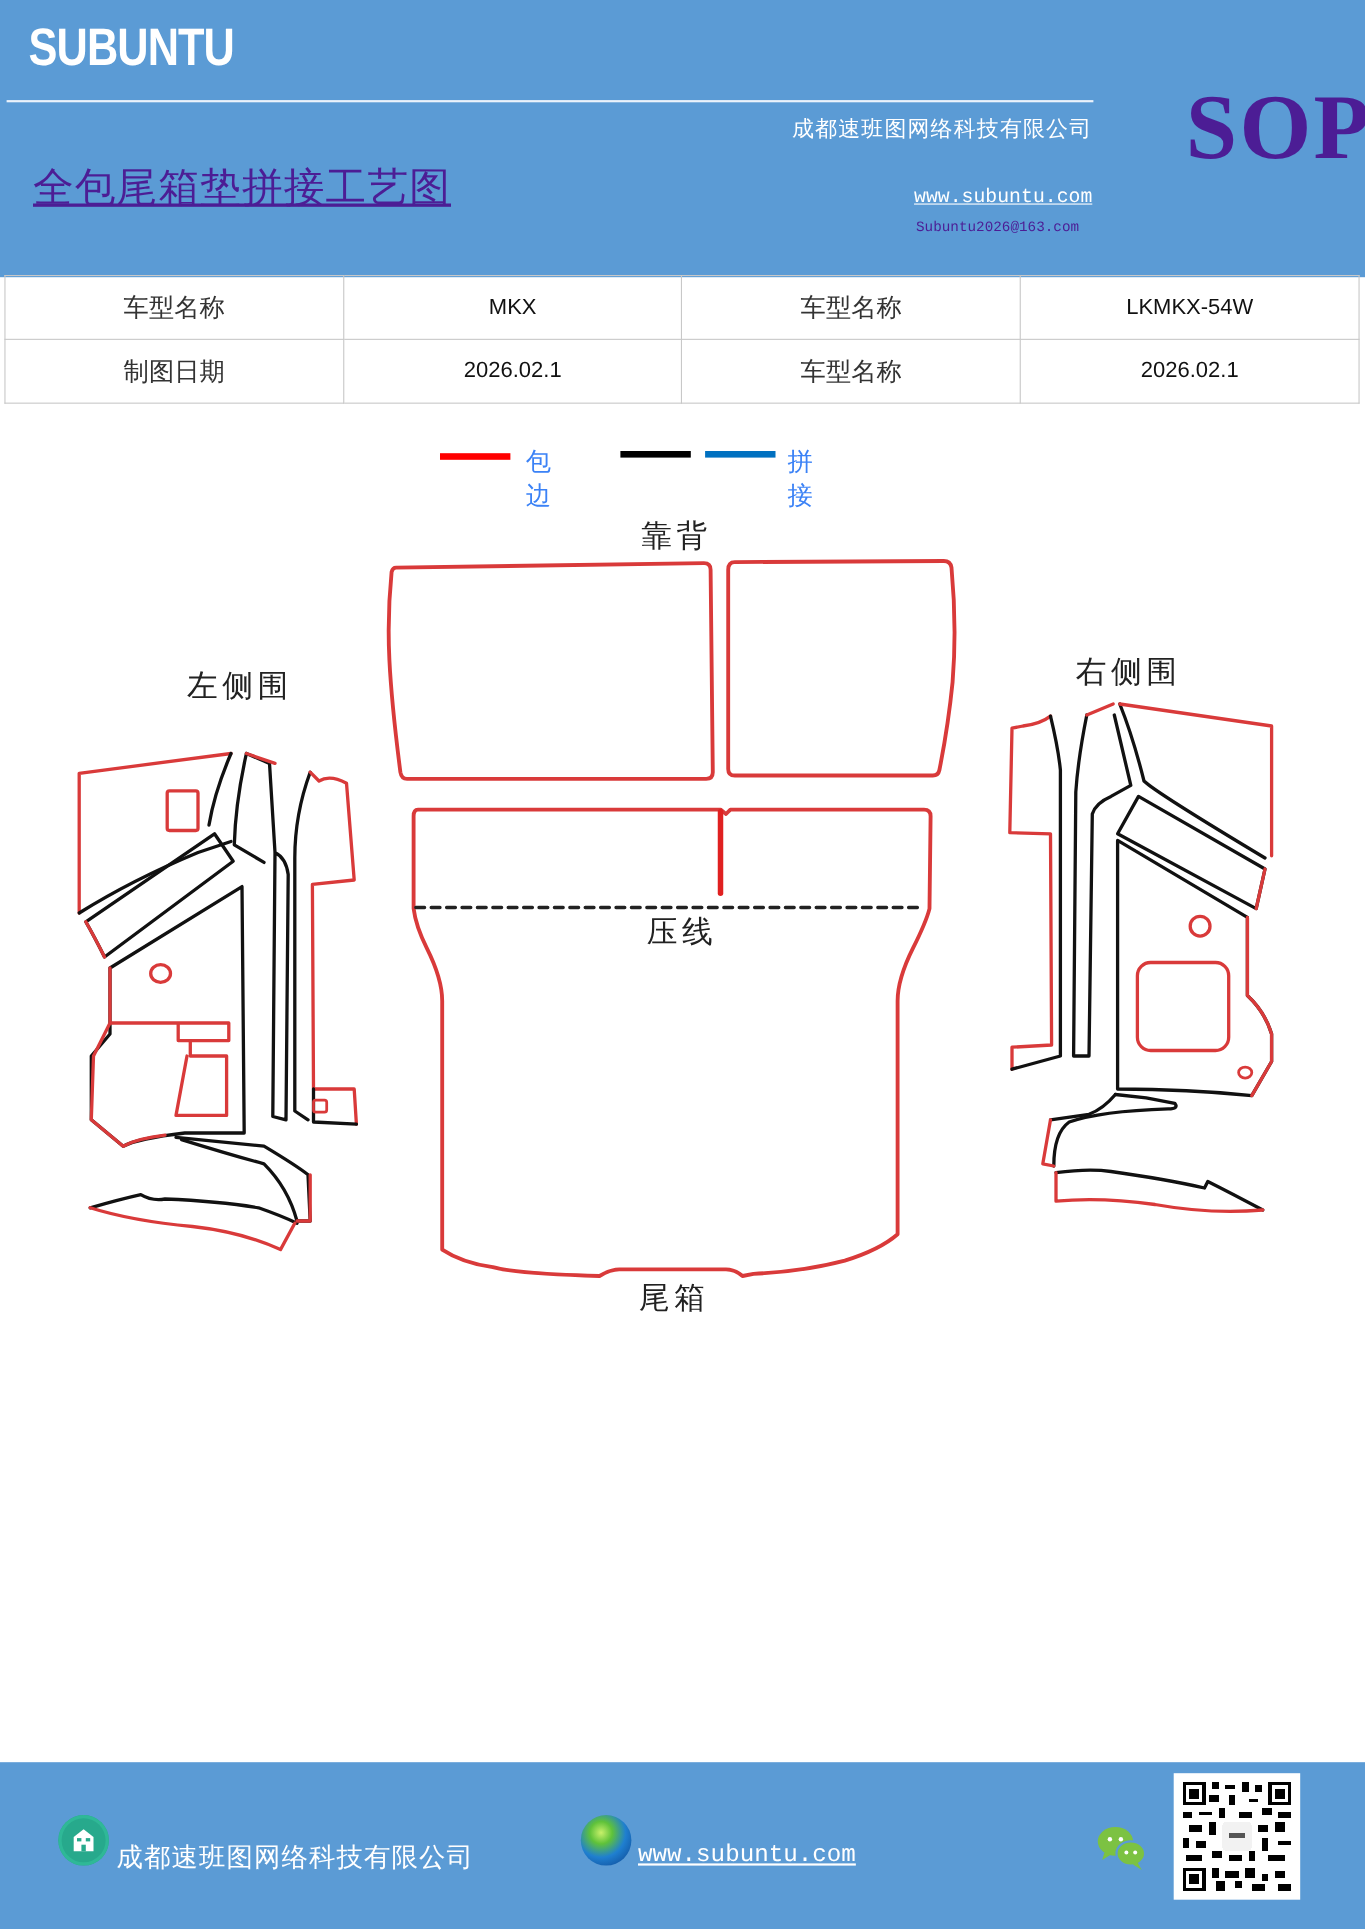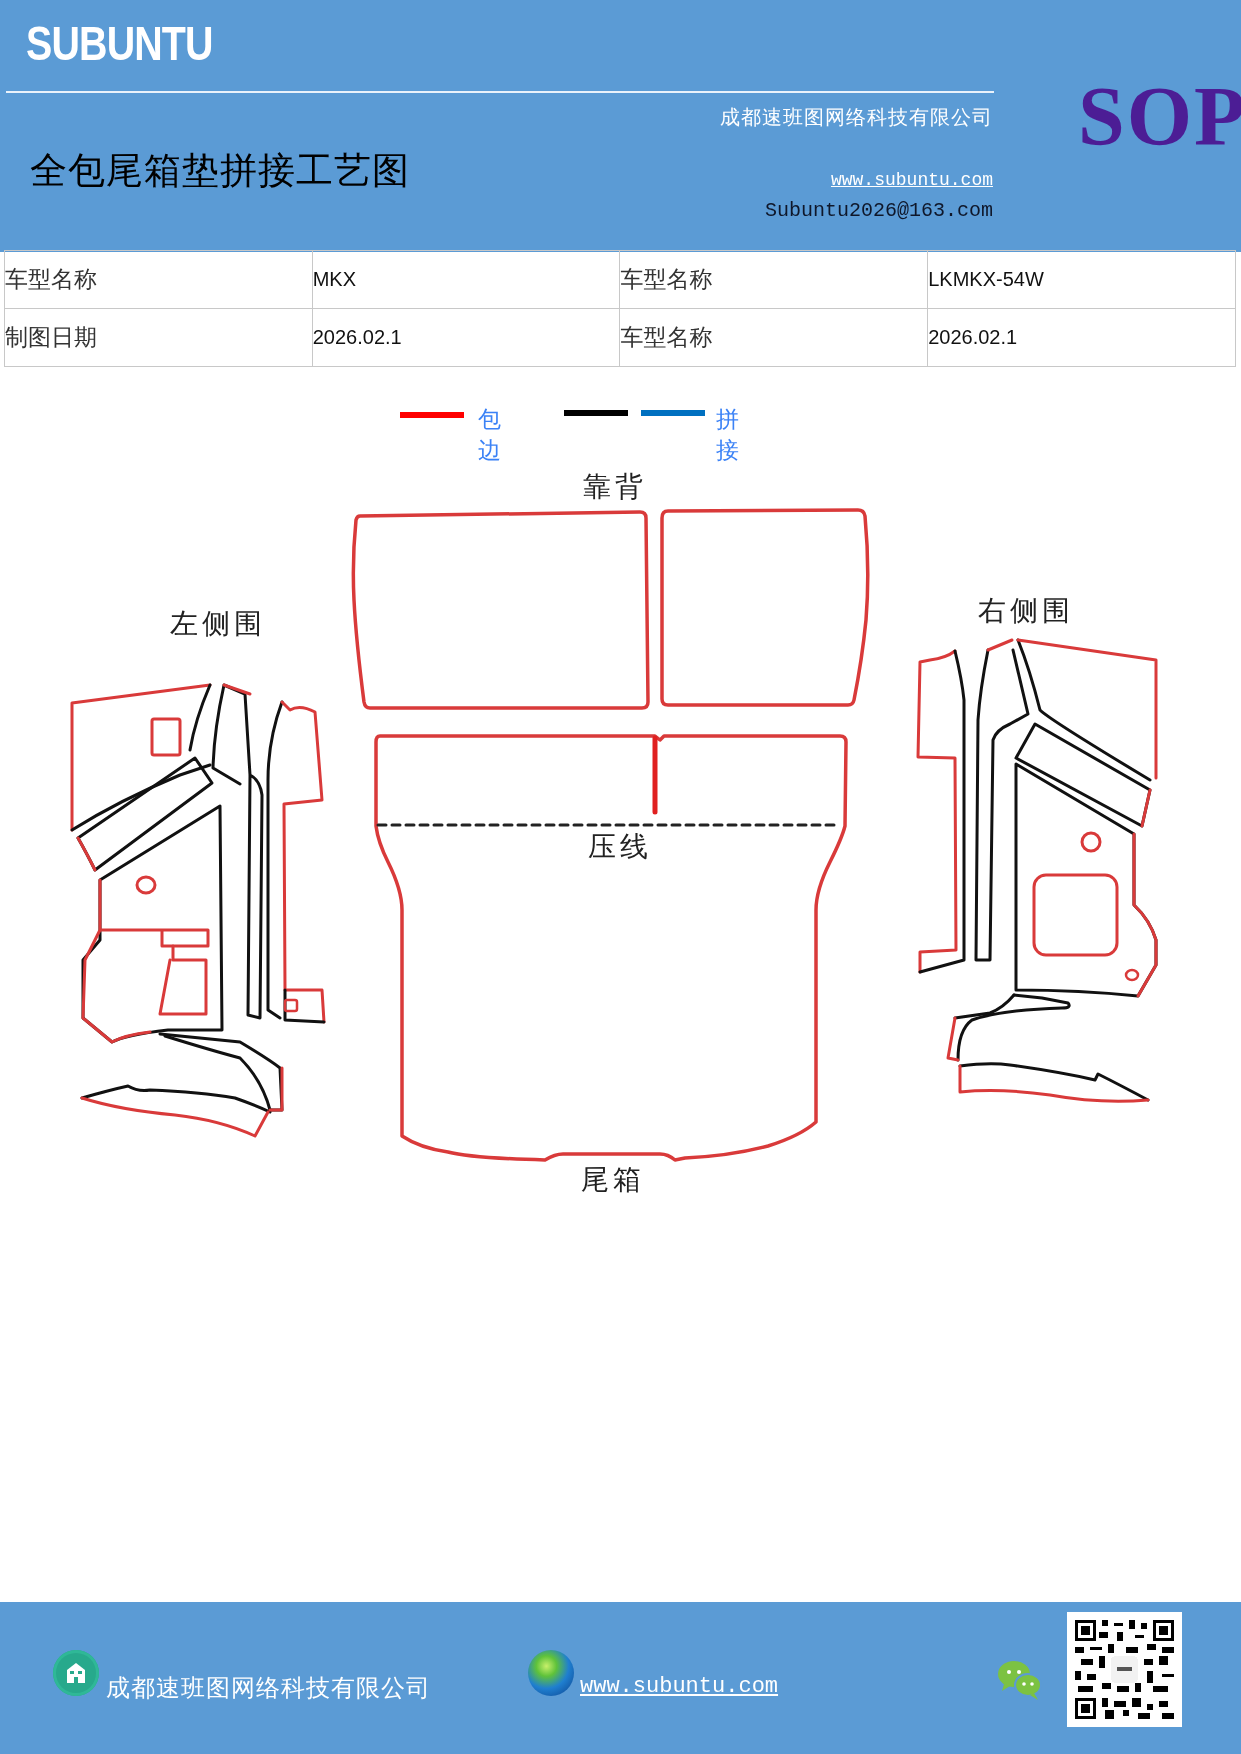--- a/index.html
+++ b/index.html
@@ -3,29 +3,29 @@
   <meta charset="utf-8">
   <style>
     * { box-sizing: border-box; margin: 0; padding: 0; }
     html, body { width: 1241px; height: 1754px; background: #ffffff; overflow: hidden; }
     body { position: relative; font-family: "DejaVu Sans", sans-serif; color: #222; }
 
     
     .header { position: absolute; left: 0; top: 0; width: 1241px; height: 252px; background: #5b9bd5; }
     .brand { position: absolute; left: 26px; top: 16px; color: #fff; font-family: "Liberation Sans", sans-serif; font-weight: 700; font-size: 48px; letter-spacing: -1px; transform: scaleX(0.82); transform-origin: left top; }
     .header-rule { position: absolute; left: 6px; top: 91px; width: 988px; height: 2px; background: #eaf2fb; }
-    .doc-title { position: absolute; left: 30px; top: 146px; color: #000000; font-family: "DejaVu Serif", serif; font-size: 37px; letter-spacing: 1px; }
+    .doc-title { position: absolute; left: 30px; top: 146px; color: #4c1d95; font-family: "DejaVu Serif", serif; font-size: 37px; letter-spacing: 1px; text-decoration: underline; }
     .company-top { position: absolute; right: 248px; top: 104px; color: #fff; font-family: "DejaVu Serif", serif; font-size: 20px; letter-spacing: 1px; }
     .site-top { position: absolute; right: 248px; top: 170px; color: #fff; font-family: "Liberation Mono", monospace; font-size: 18px; text-decoration: underline; }
-    .mail-top { position: absolute; right: 248px; top: 199px; color: #0f172a; font-family: "Liberation Mono", monospace; font-size: 20px; }
+    .mail-top { position: absolute; right: 260px; top: 199px; color: #4c1d95; font-family: "Liberation Mono", monospace; font-size: 13px; }
     .sop { position: absolute; left: 1042px; top: 68px; color: #4c1d95; font-family: Liberation Serif, serif; font-weight: 700; font-size: 84px; letter-spacing: 2px; margin-left: 36px; }
 
     
     .info { position: absolute; left: 4px; top: 250px; width: 1232px; border-collapse: collapse; }
-    .info td { border: 1.5px solid #c8c8c8; height: 58px; width: 308px; vertical-align: middle; font-size: 22px; }
+    .info td { border: 1.5px solid #c8c8c8; height: 58px; width: 308px; text-align: center; vertical-align: middle; font-size: 22px; }
     .info td.lbl { font-family: "DejaVu Serif", serif; color: #333; font-size: 23px; }
     .info td.val { font-family: "Liberation Sans", sans-serif; color: #111; font-size: 20px; }
 
     
     .legend { position: absolute; top: 402px; left: 400px; height: 40px; }
     .lg-line { position: absolute; height: 6px; }
     .lg-text { position: absolute; top: 2px; font-family: "DejaVu Sans", sans-serif; font-size: 23px; color: #3b82f6; }
 
     
     .diagram { position: absolute; left: 0; top: 440px; width: 1241px; height: 780px; }

